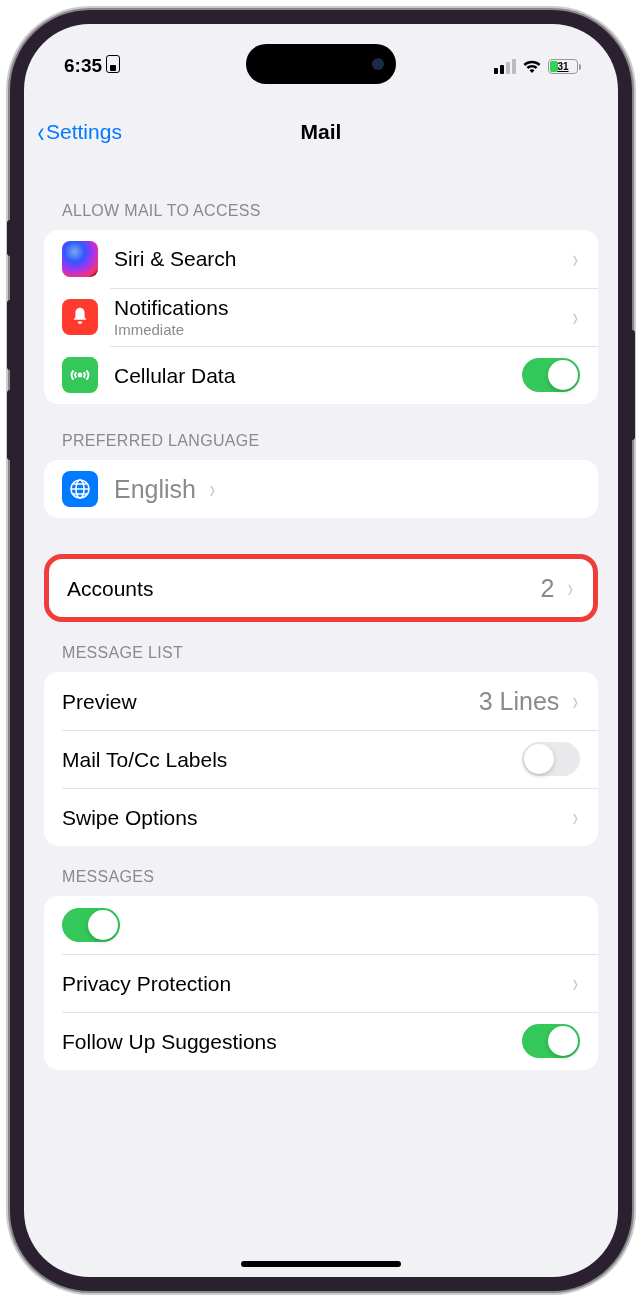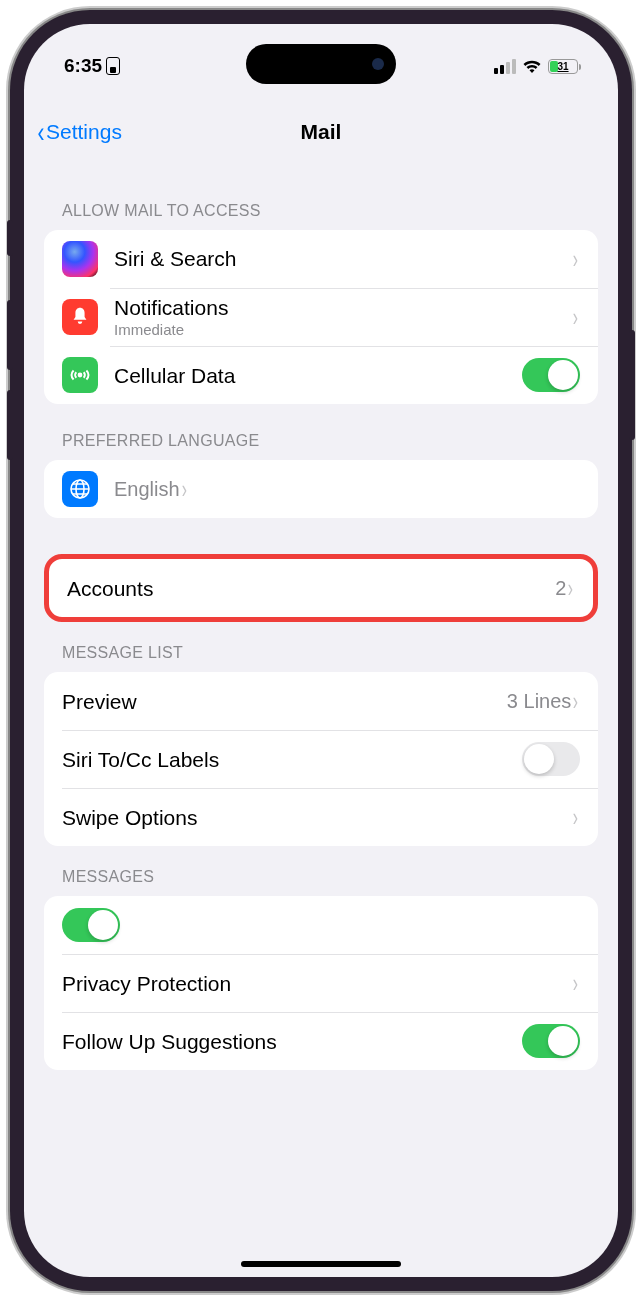--- a/index.html
+++ b/index.html
@@ -30,21 +30,21 @@
     z-index: 10;
     display:flex; align-items:center; justify-content:flex-end; padding-right:12px;
   }
   .notch-dot { width:12px;height:12px;border-radius:50%;background:#1a2a4a; }
   .status-bar {
     position: absolute; top: 0; left: 0; right: 0; height: 66px;
     display: flex; justify-content: space-between; align-items: center;
     padding: 18px 40px 0;
     font-size: 19px; font-weight: 600;
   }
-  .status-left { display: flex; align-items: center; gap: 4px; }
+  .status-left { display: flex; gap: 4px; }
   .sim-icon { width: 14px; height: 18px; border: 1.8px solid #000; border-radius: 3px; display:flex; align-items:flex-end; justify-content:center; padding-bottom:1px; }
   .sim-icon::after { content:''; width:6px;height:6px;background:#000;border-radius:1px; }
   .status-right { display: flex; align-items: center; gap: 6px; }
   .sig-bars { display: flex; align-items: flex-end; gap: 2px; }
   .sig-bars span { width: 4px; background: #000; border-radius: 1px; }
   .sig-bars span:nth-child(1){height:6px;} .sig-bars span:nth-child(2){height:9px;}
   .sig-bars span:nth-child(3){height:12px;background:#bbb;} .sig-bars span:nth-child(4){height:15px;background:#bbb;}
   .wifi-icon { font-size: 18px; }
   .battery {
     width: 30px; height: 15px; border: 1.5px solid #999; border-radius: 4px;
@@ -91,21 +91,21 @@
     width: 36px; height: 36px; border-radius: 8px; margin-right: 16px;
     display: flex; align-items: center; justify-content: center;
     flex-shrink: 0;
   }
   .siri-bg { background: radial-gradient(circle at 35% 30%, #7ae, #35f 30%, #a3e 55%, #f36 80%, #000); }
   .notif-bg { background: #ff3b30; }
   .cell-bg { background: #34c759; }
   .lang-bg { background: #007aff; }
   .row-label { font-size: 21px; flex: 1; color: #000; line-height:1.1; }
   .row-sub { font-size: 15px; color: #8a8a8e; margin-top:2px; }
-  .row-value { font-size: 20px; color: #8a8a8e; margin-right: 0; }
+  .row-value { font-size: 25px; color: #8a8a8e; margin-right: 12px; }
   .chevron { color: #c6c6c8; font-size: 26px; font-weight:400; transform: scaleX(0.6); }
   .toggle {
     width: 58px; height: 34px; border-radius: 17px; position: relative;
     transition: background .2s;
   }
   .toggle.on { background: #34c759; }
   .toggle.off { background: #e9e9eb; }
   .toggle .knob {
     position: absolute; top: 2px; width: 30px; height: 30px;
     background: #fff; border-radius: 50%; box-shadow: 0 2px 4px rgba(0,0,0,.2);
@@ -227,21 +227,21 @@
       </div>
 
       <div class="section-header tight">Message List</div>
       <div class="group no-icons">
         <div class="row no-icon">
           <div class="row-label">Preview</div>
           <div class="row-value">3 Lines</div>
           <span class="chevron">›</span>
         </div>
         <div class="row no-icon">
-          <div class="row-label">Siri To/Cc Labels</div>
+          <div class="row-label">Mail To/Cc Labels</div>
           <div class="toggle off">
               <div class="knob"></div>
             </div>
         </div>
         <div class="row no-icon">
           <div class="row-label">Swipe Options</div>
           <span class="chevron">›</span>
         </div>
       </div>
 

